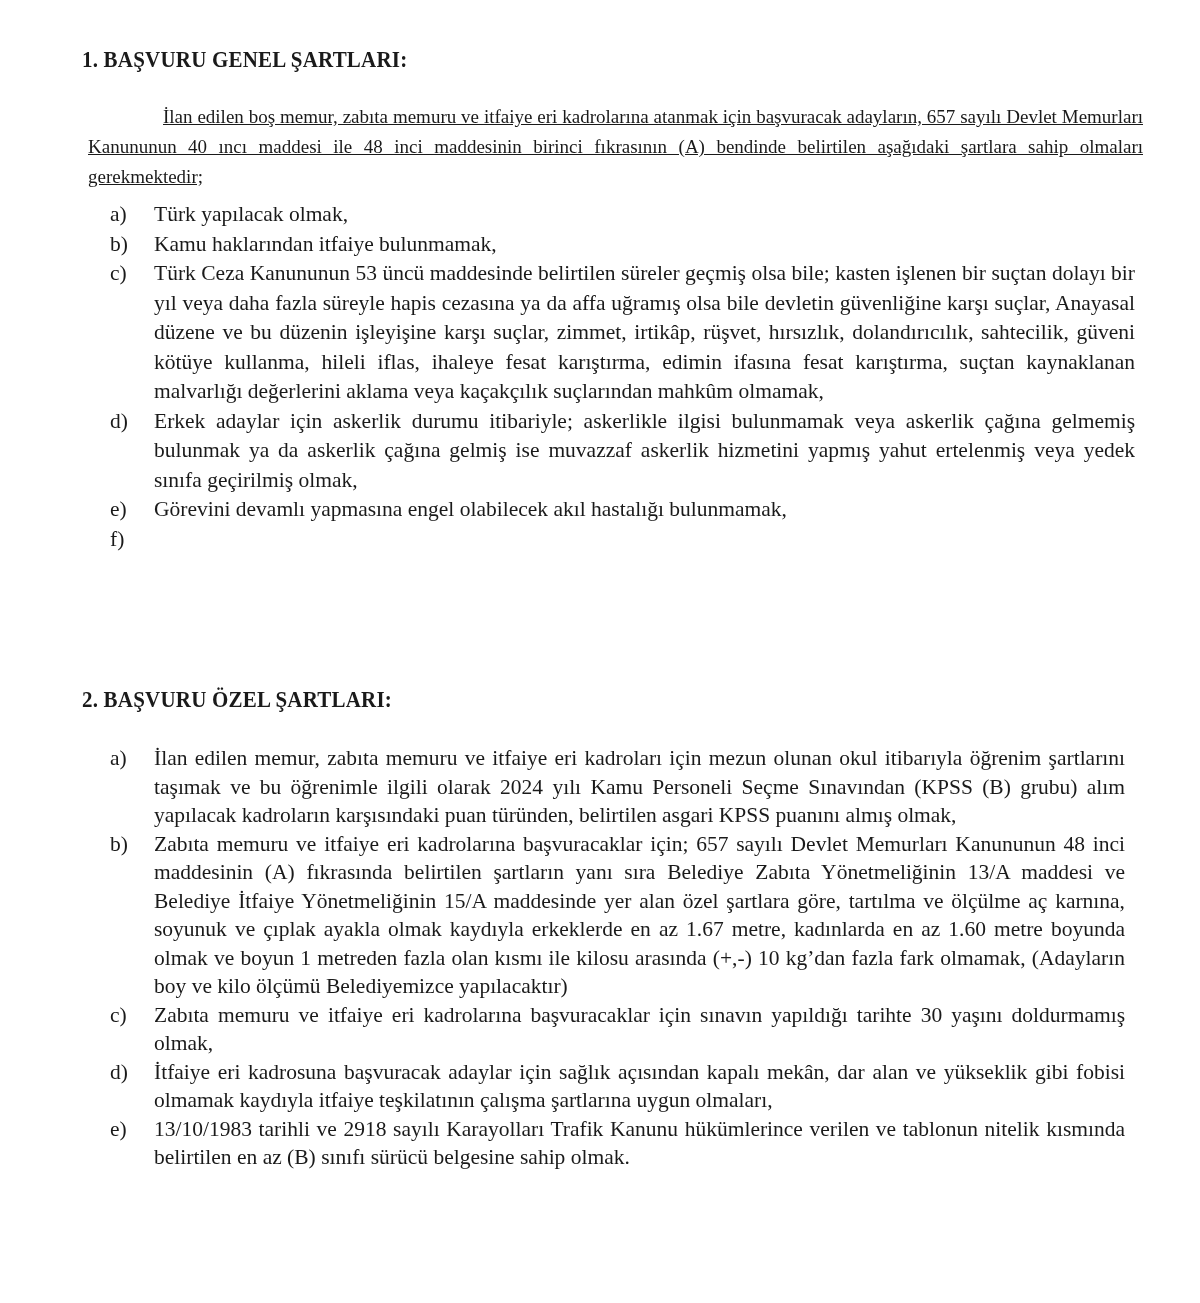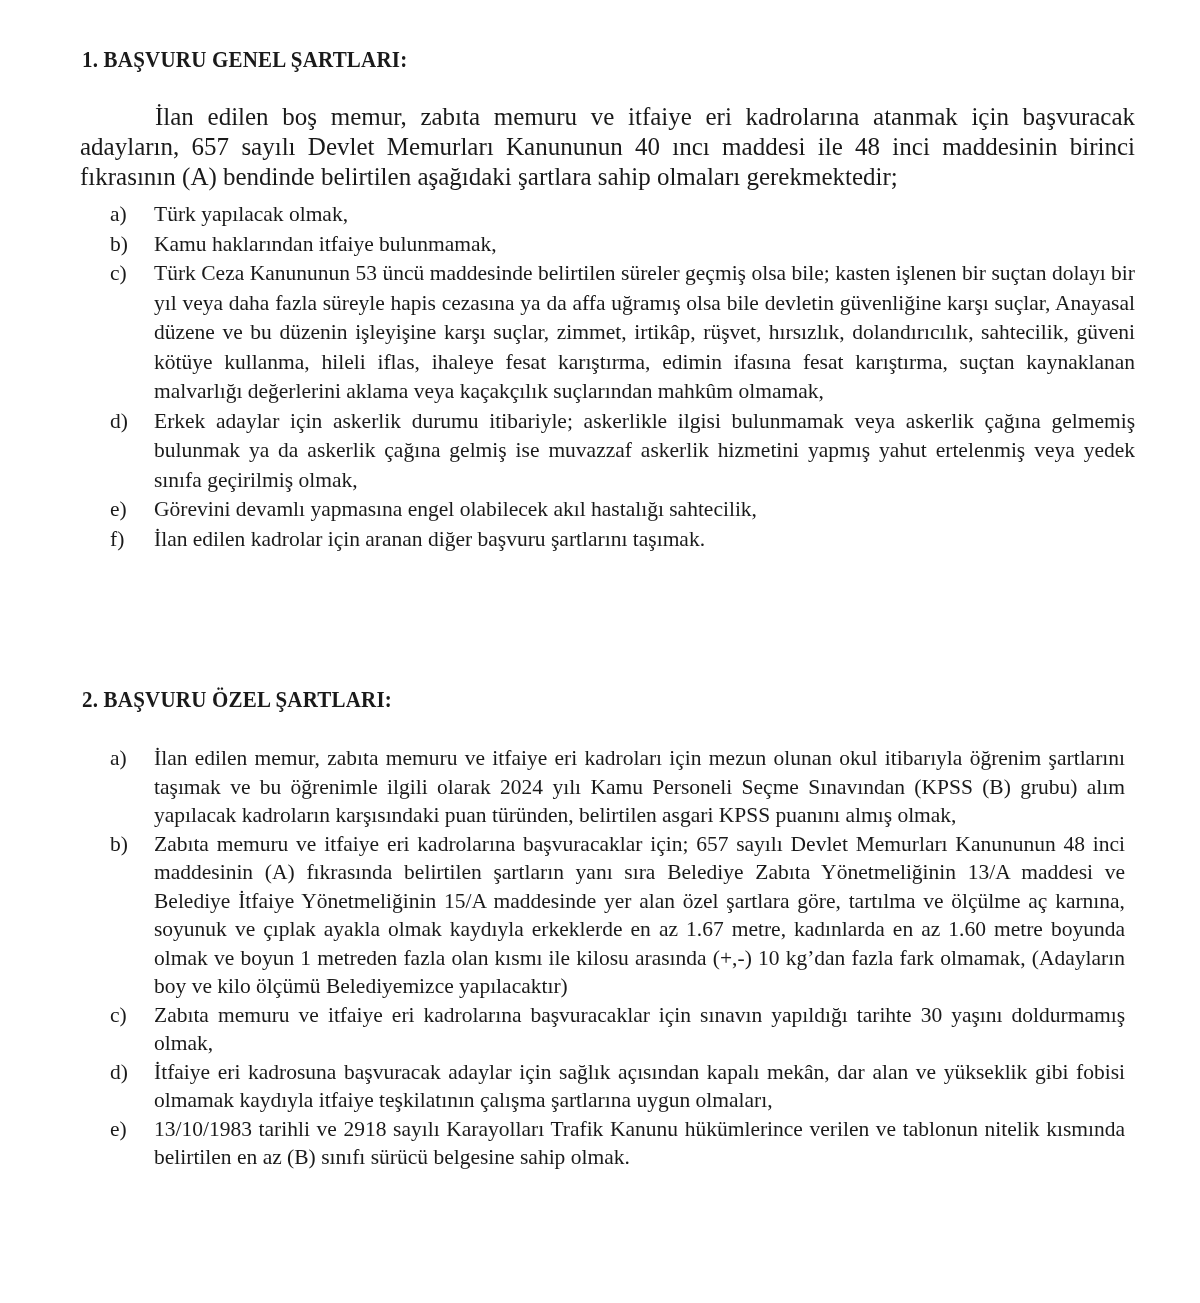--- a/index.html
+++ b/index.html
@@ -12,23 +12,24 @@
     .heading {
       position: absolute; left: 82px;
       font-weight: bold; font-size: 21px; letter-spacing: 0.2px;
       transform: scaleY(1.08);
       transform-origin: left top;
     }
     #h1 { top: 46px; }
     #h2 { top: 686px; }
 
     .para {
-      position: absolute; left: 80px; width: 1055px;
-      font-size: 25px; line-height: 30px; text-align: justify;
+      position: absolute; left: 88px; width: 1055px;
+      font-size: 19px; line-height: 30px; text-align: justify;
       text-indent: 75px;
+      text-decoration: underline;
     }
     #intro { top: 102px; }
 
     .list { position: absolute; left: 110px; width: 1025px; margin: 0; padding: 0; list-style: none; }
     .list li {
       position: relative; padding-left: 44px;
       font-size: 21.5px; line-height: 29.5px; text-align: justify;
     }
     .list li .marker {
       position: absolute; left: 0; top: 0; width: 40px;
@@ -44,22 +45,22 @@
 <div class="page">
   <div id="h1" class="heading">1. BAŞVURU GENEL ŞARTLARI:</div>
 
   <div id="intro" class="para">İlan edilen boş memur, zabıta memuru ve itfaiye eri kadrolarına atanmak için başvuracak adayların, 657 sayılı Devlet Memurları Kanununun 40 ıncı maddesi ile 48 inci maddesinin birinci fıkrasının (A) bendinde belirtilen aşağıdaki şartlara sahip olmaları gerekmektedir;</div>
 
   <ul id="list1" class="list">
     <li><span class="marker">a)</span><span>Türk yapılacak olmak,</span></li>
     <li><span class="marker">b)</span><span>Kamu haklarından itfaiye bulunmamak,</span></li>
     <li><span class="marker">c)</span><span>Türk Ceza Kanununun 53 üncü maddesinde belirtilen süreler geçmiş olsa bile; kasten işlenen bir suçtan dolayı bir yıl veya daha fazla süreyle hapis cezasına ya da affa uğramış olsa bile devletin güvenliğine karşı suçlar, Anayasal düzene ve bu düzenin işleyişine karşı suçlar, zimmet, irtikâp, rüşvet, hırsızlık, dolandırıcılık, sahtecilik, güveni kötüye kullanma, hileli iflas, ihaleye fesat karıştırma, edimin ifasına fesat karıştırma, suçtan kaynaklanan malvarlığı değerlerini aklama veya kaçakçılık suçlarından mahkûm olmamak,</span></li>
     <li><span class="marker">d)</span><span>Erkek adaylar için askerlik durumu itibariyle; askerlikle ilgisi bulunmamak veya askerlik çağına gelmemiş bulunmak ya da askerlik çağına gelmiş ise muvazzaf askerlik hizmetini yapmış yahut ertelenmiş veya yedek sınıfa geçirilmiş olmak,</span></li>
-    <li><span class="marker">e)</span><span>Görevini devamlı yapmasına engel olabilecek akıl hastalığı sahtecilik,</span></li>
-    <li><span class="marker">f)</span><span>İlan edilen kadrolar için aranan diğer başvuru şartlarını taşımak.</span></li>
+    <li><span class="marker">e)</span><span>Görevini devamlı yapmasına engel olabilecek akıl hastalığı bulunmamak,</span></li>
+    <li><span class="marker">f)</span></li>
   </ul>
 
   <div id="h2" class="heading">2. BAŞVURU ÖZEL ŞARTLARI:</div>
 
   <ul id="list2" class="list">
     <li><span class="marker">a)</span><span>İlan edilen memur, zabıta memuru ve itfaiye eri kadroları için mezun olunan okul itibarıyla öğrenim şartlarını taşımak ve bu öğrenimle ilgili olarak 2024 yılı Kamu Personeli Seçme Sınavından (KPSS (B) grubu) alım yapılacak kadroların karşısındaki puan türünden, belirtilen asgari KPSS puanını almış olmak,</span></li>
     <li><span class="marker">b)</span><span>Zabıta memuru ve itfaiye eri kadrolarına başvuracaklar için; 657 sayılı Devlet Memurları Kanununun 48 inci maddesinin (A) fıkrasında belirtilen şartların yanı sıra Belediye Zabıta Yönetmeliğinin 13/A maddesi ve Belediye İtfaiye Yönetmeliğinin 15/A maddesinde yer alan özel şartlara göre, tartılma ve ölçülme aç karnına, soyunuk ve çıplak ayakla olmak kaydıyla erkeklerde en az 1.67 metre, kadınlarda en az 1.60 metre boyunda olmak ve boyun 1 metreden fazla olan kısmı ile kilosu arasında (+,-) 10 kg’dan fazla fark olmamak, (Adayların boy ve kilo ölçümü Belediyemizce yapılacaktır)</span></li>
     <li><span class="marker">c)</span><span>Zabıta memuru ve itfaiye eri kadrolarına başvuracaklar için sınavın yapıldığı tarihte 30 yaşını doldurmamış olmak,</span></li>
     <li><span class="marker">d)</span><span>İtfaiye eri kadrosuna başvuracak adaylar için sağlık açısından kapalı mekân, dar alan ve yükseklik gibi fobisi olmamak kaydıyla itfaiye teşkilatının çalışma şartlarına uygun olmaları,</span></li>
     <li><span class="marker">e)</span><span>13/10/1983 tarihli ve 2918 sayılı Karayolları Trafik Kanunu hükümlerince verilen ve tablonun nitelik kısmında belirtilen en az (B) sınıfı sürücü belgesine sahip olmak.</span></li>

